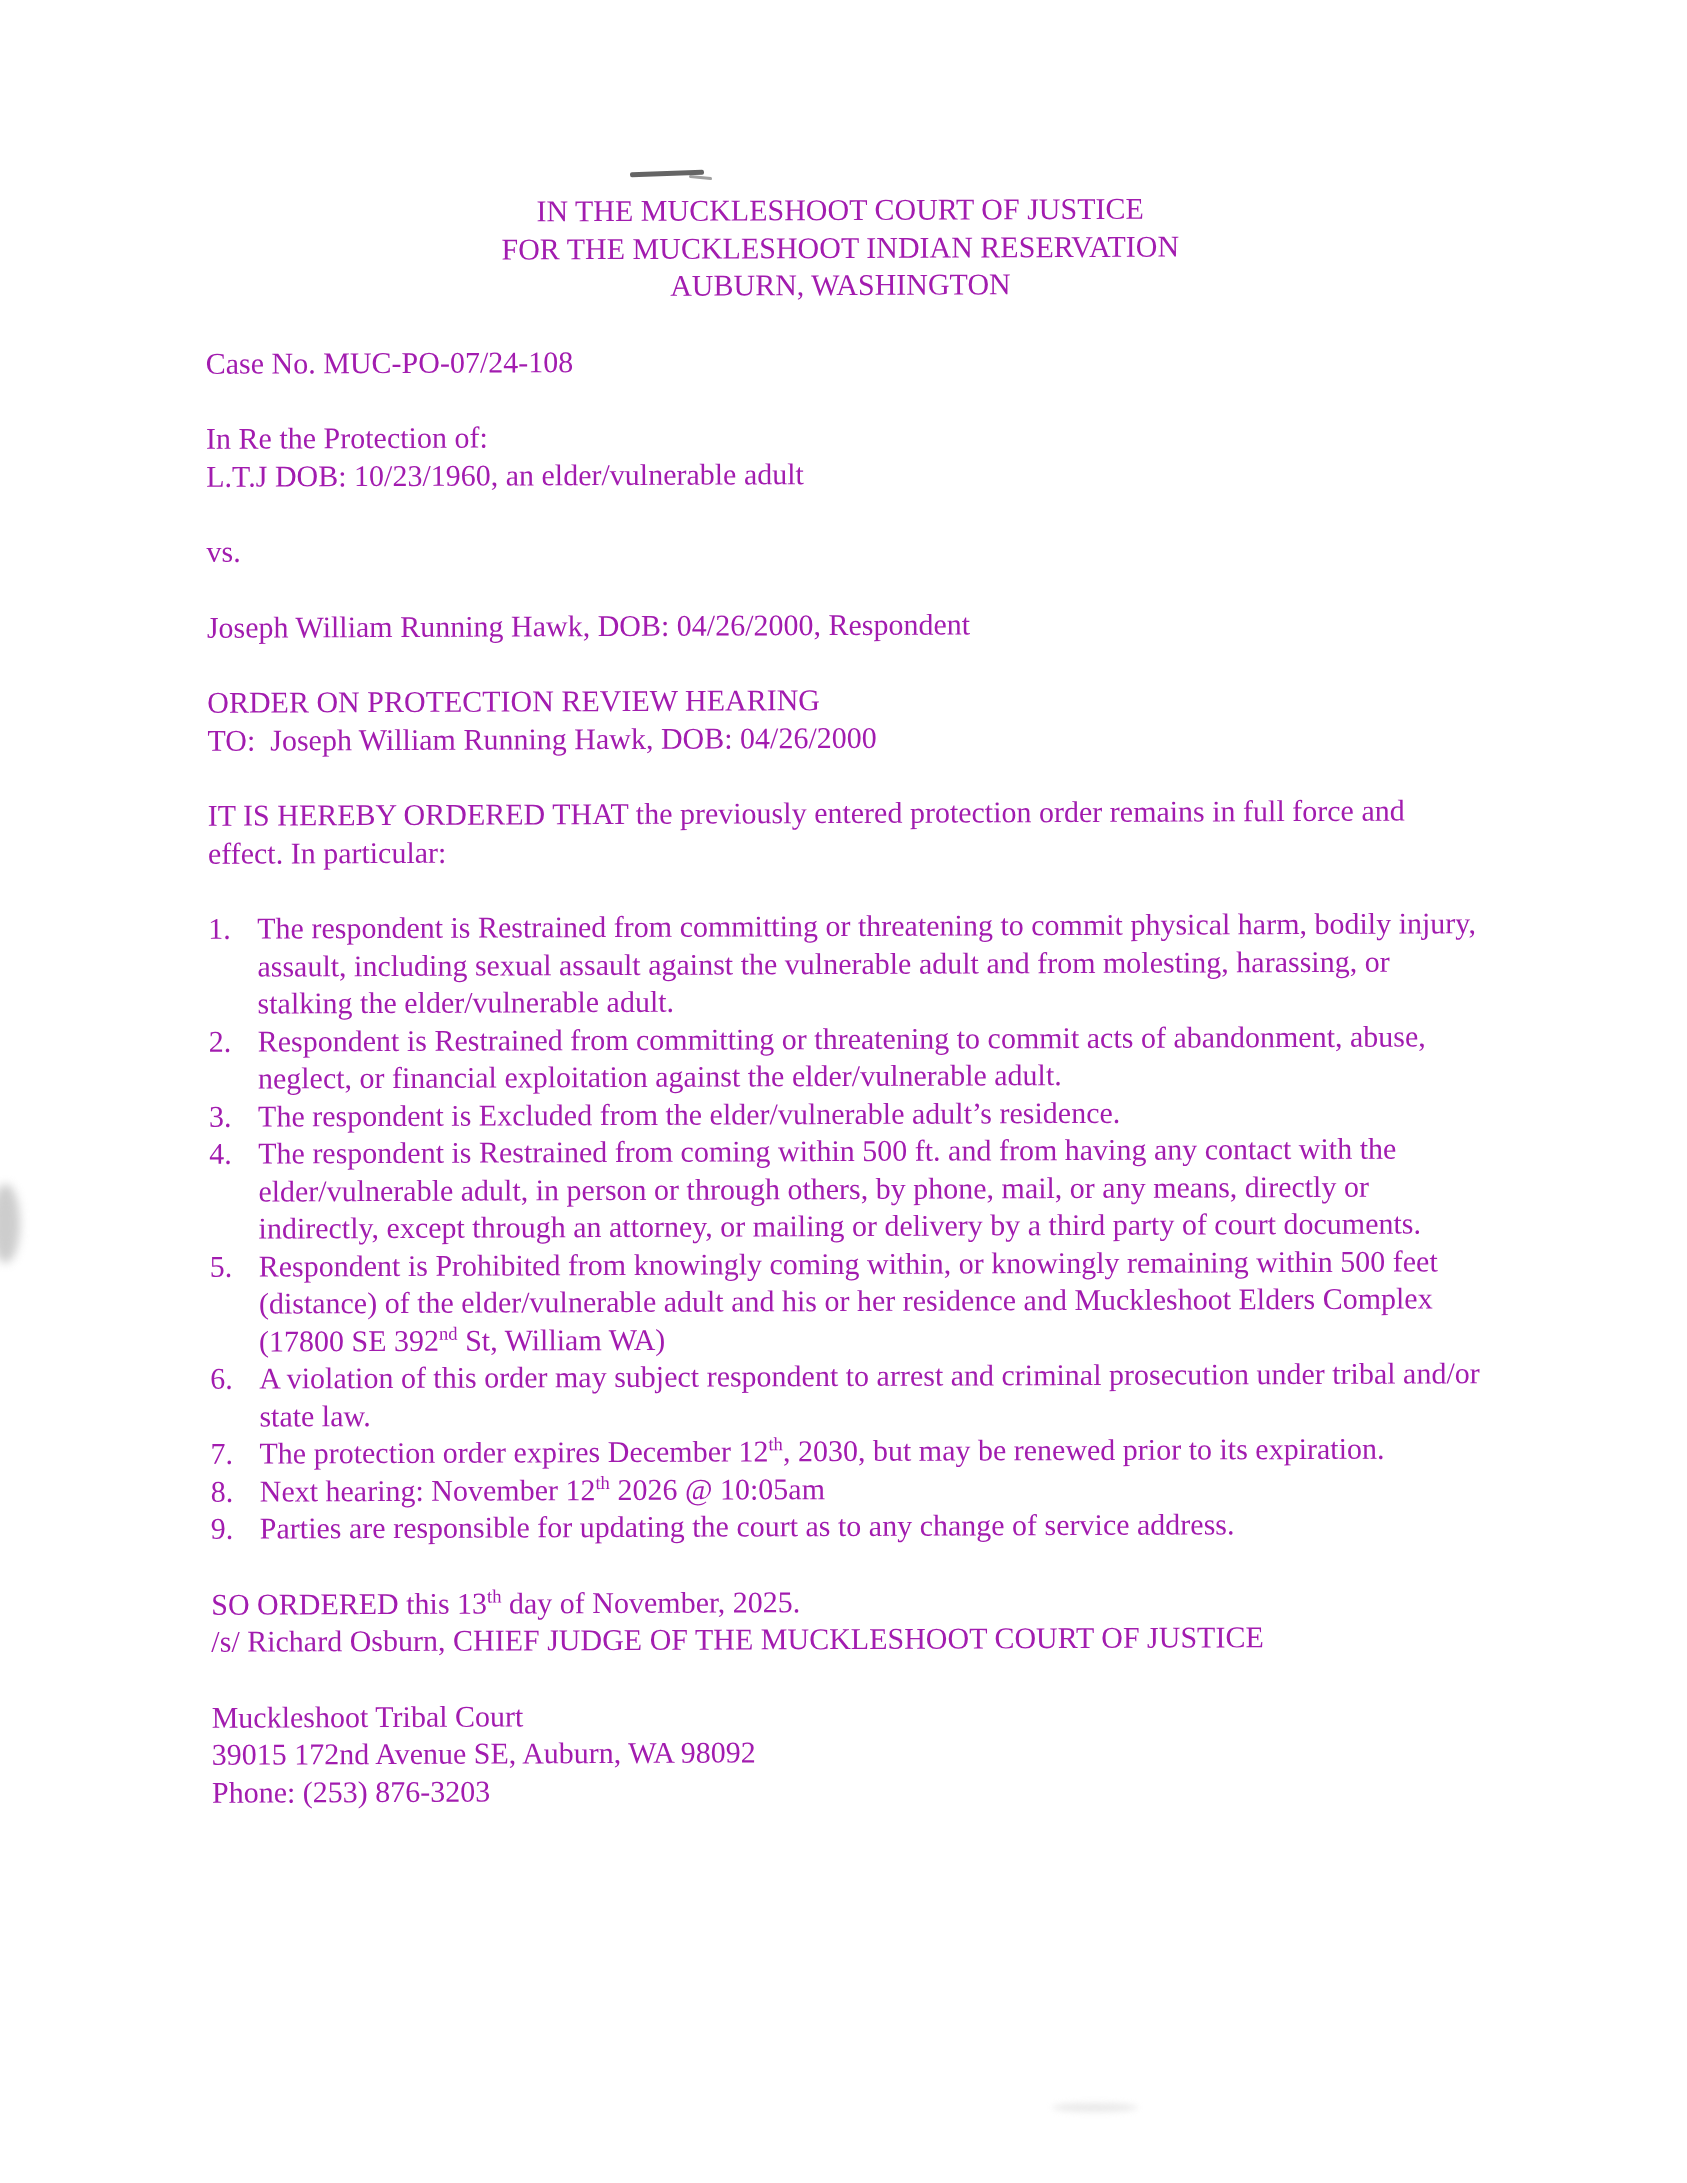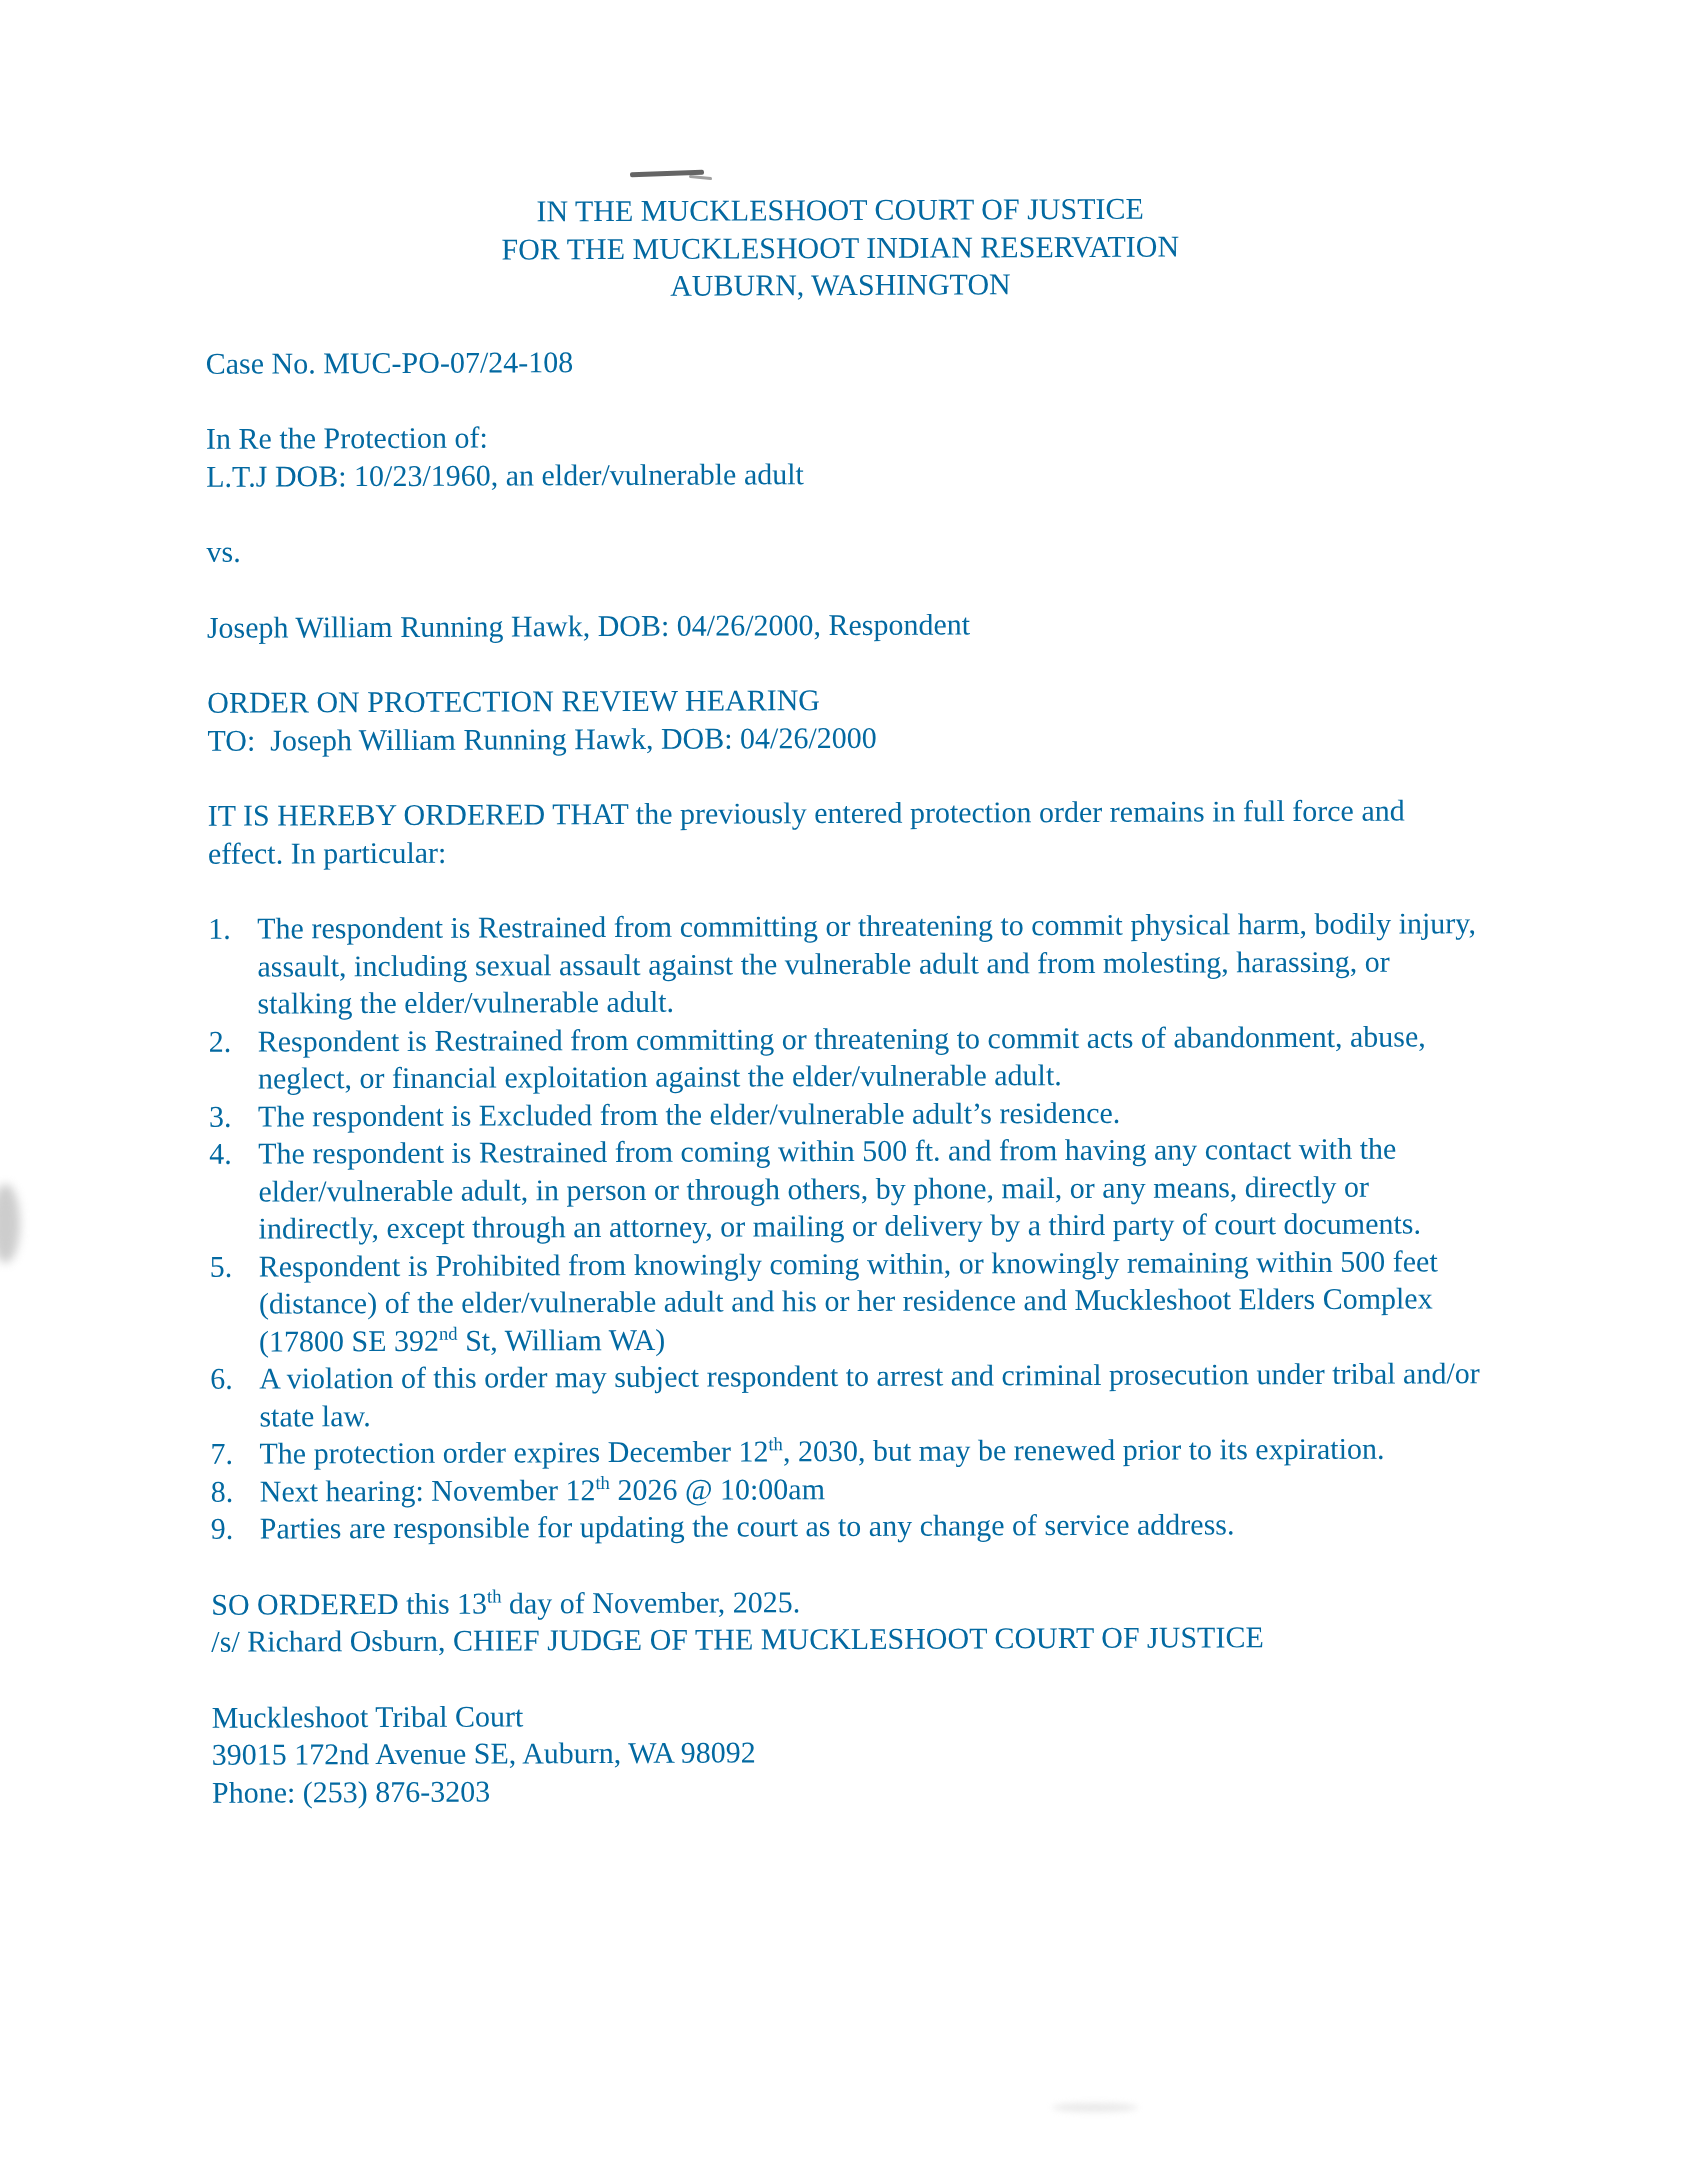--- a/index.html
+++ b/index.html
@@ -8,21 +8,21 @@
     padding: 0;
     background: #ffffff;
   }
   .page {
     position: relative;
     width: 1687px;
     height: 2183px;
     box-sizing: border-box;
     background: #ffffff;
     font-family: "Liberation Serif", "DejaVu Serif", serif;
-    color: #0369a1;
+    color: #a21caf;
     font-size: 30px;
     line-height: 1.25;
     overflow: hidden;
     border-radius: 19px;
   }
   .content {
     position: absolute;
     top: 191px;
     left: 205px;
     width: 1270px;
@@ -133,21 +133,21 @@
     <p>IT IS HEREBY ORDERED THAT the previously entered protection order remains in full force and effect. In particular:</p>
 
     <ol class="order-list">
         <li><span>The respondent is Restrained from committing or threatening to commit physical harm, bodily injury, assault, including sexual assault against the vulnerable adult and from molesting, harassing, or stalking the elder/vulnerable adult.</span></li>
         <li><span>Respondent is Restrained from committing or threatening to commit acts of abandonment, abuse, neglect, or financial exploitation against the elder/vulnerable adult.</span></li>
         <li><span>The respondent is Excluded from the elder/vulnerable adult’s residence.</span></li>
         <li><span>The respondent is Restrained from coming within 500 ft. and from having any contact with the elder/vulnerable adult, in person or through others, by phone, mail, or any means, directly or indirectly, except through an attorney, or mailing or delivery by a third party of court documents.</span></li>
         <li><span>Respondent is Prohibited from knowingly coming within, or knowingly remaining within 500 feet (distance) of the elder/vulnerable adult and his or her residence and Muckleshoot Elders Complex (17800 SE 392</span><sup>nd</sup><span> St, William WA)</span></li>
         <li><span>A violation of this order may subject respondent to arrest and criminal prosecution under tribal and/or state law.</span></li>
         <li><span>The protection order expires December 12</span><sup>th</sup><span>, 2030, but may be renewed prior to its expiration.</span></li>
-        <li><span>Next hearing: November 12</span><sup>th</sup><span> 2026 @ 10:00am</span></li>
+        <li><span>Next hearing: November 12</span><sup>th</sup><span> 2026 @ 10:05am</span></li>
         <li><span>Parties are responsible for updating the court as to any change of service address.</span></li>
       </ol>
 
     <p class="tight"><span>SO ORDERED this 13</span><sup>th</sup><span> day of November, 2025.</span></p>
     <p>/s/ Richard Osburn, CHIEF JUDGE OF THE MUCKLESHOOT COURT OF JUSTICE</p>
 
     <p class="tight">Muckleshoot Tribal Court</p>
     <p class="tight">39015 172nd Avenue SE, Auburn, WA 98092</p>
     <p>Phone: (253) 876-3203</p>
 

